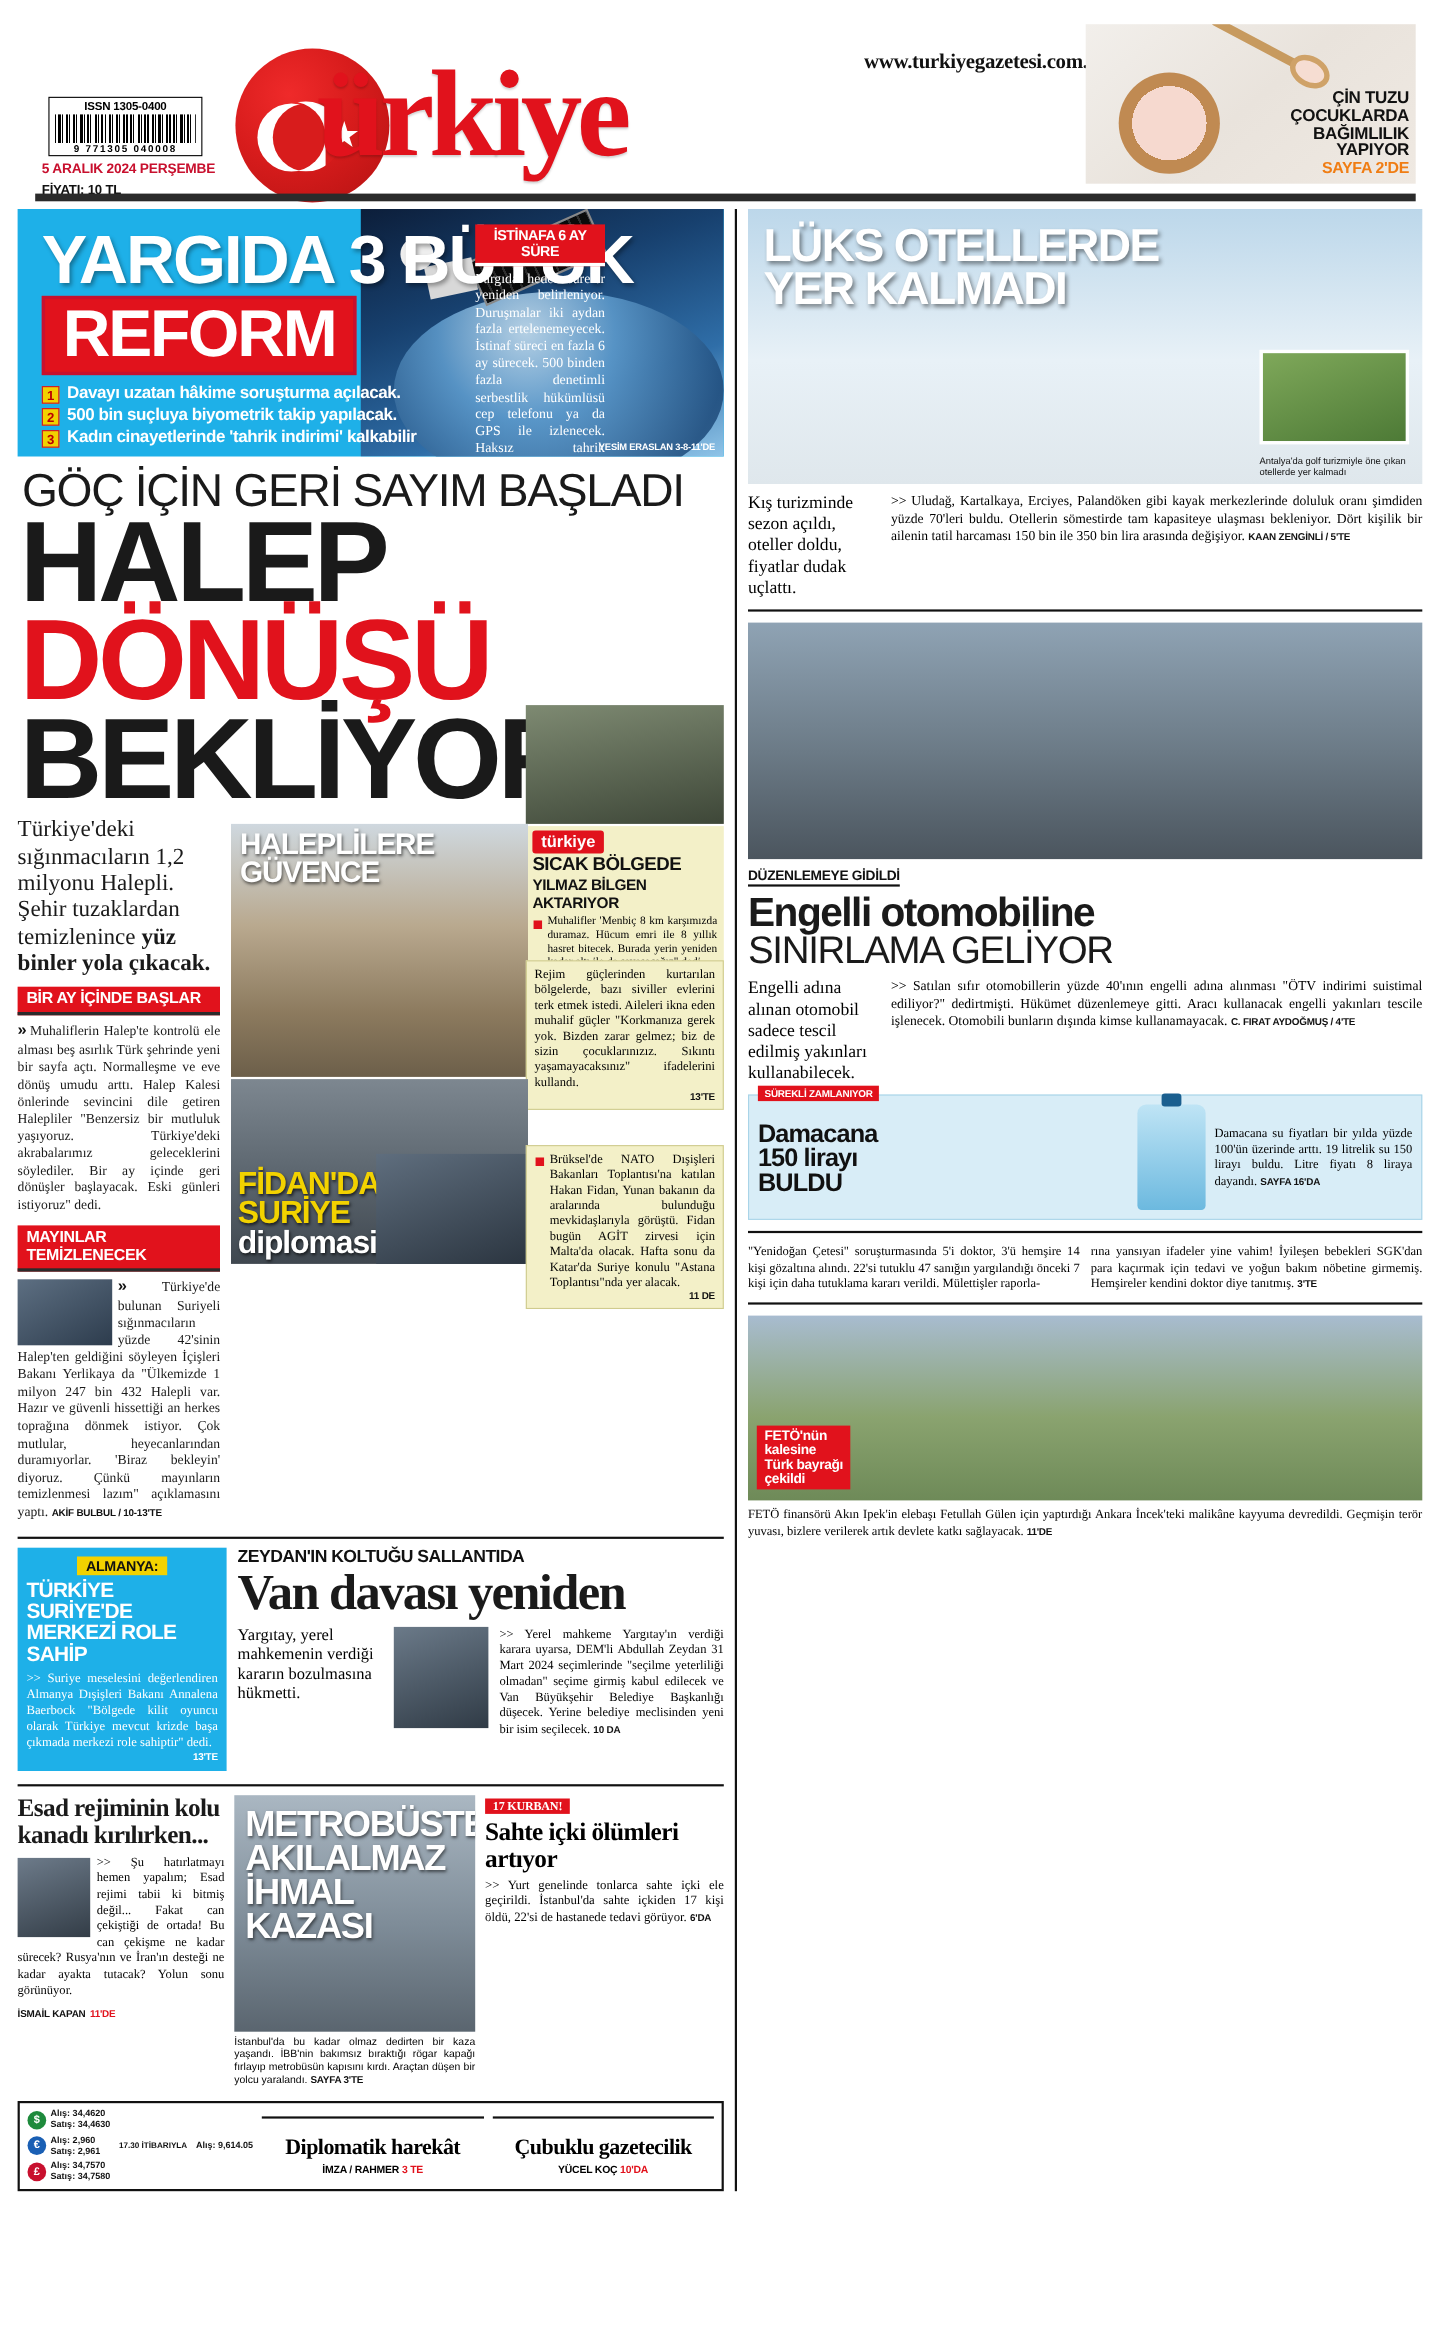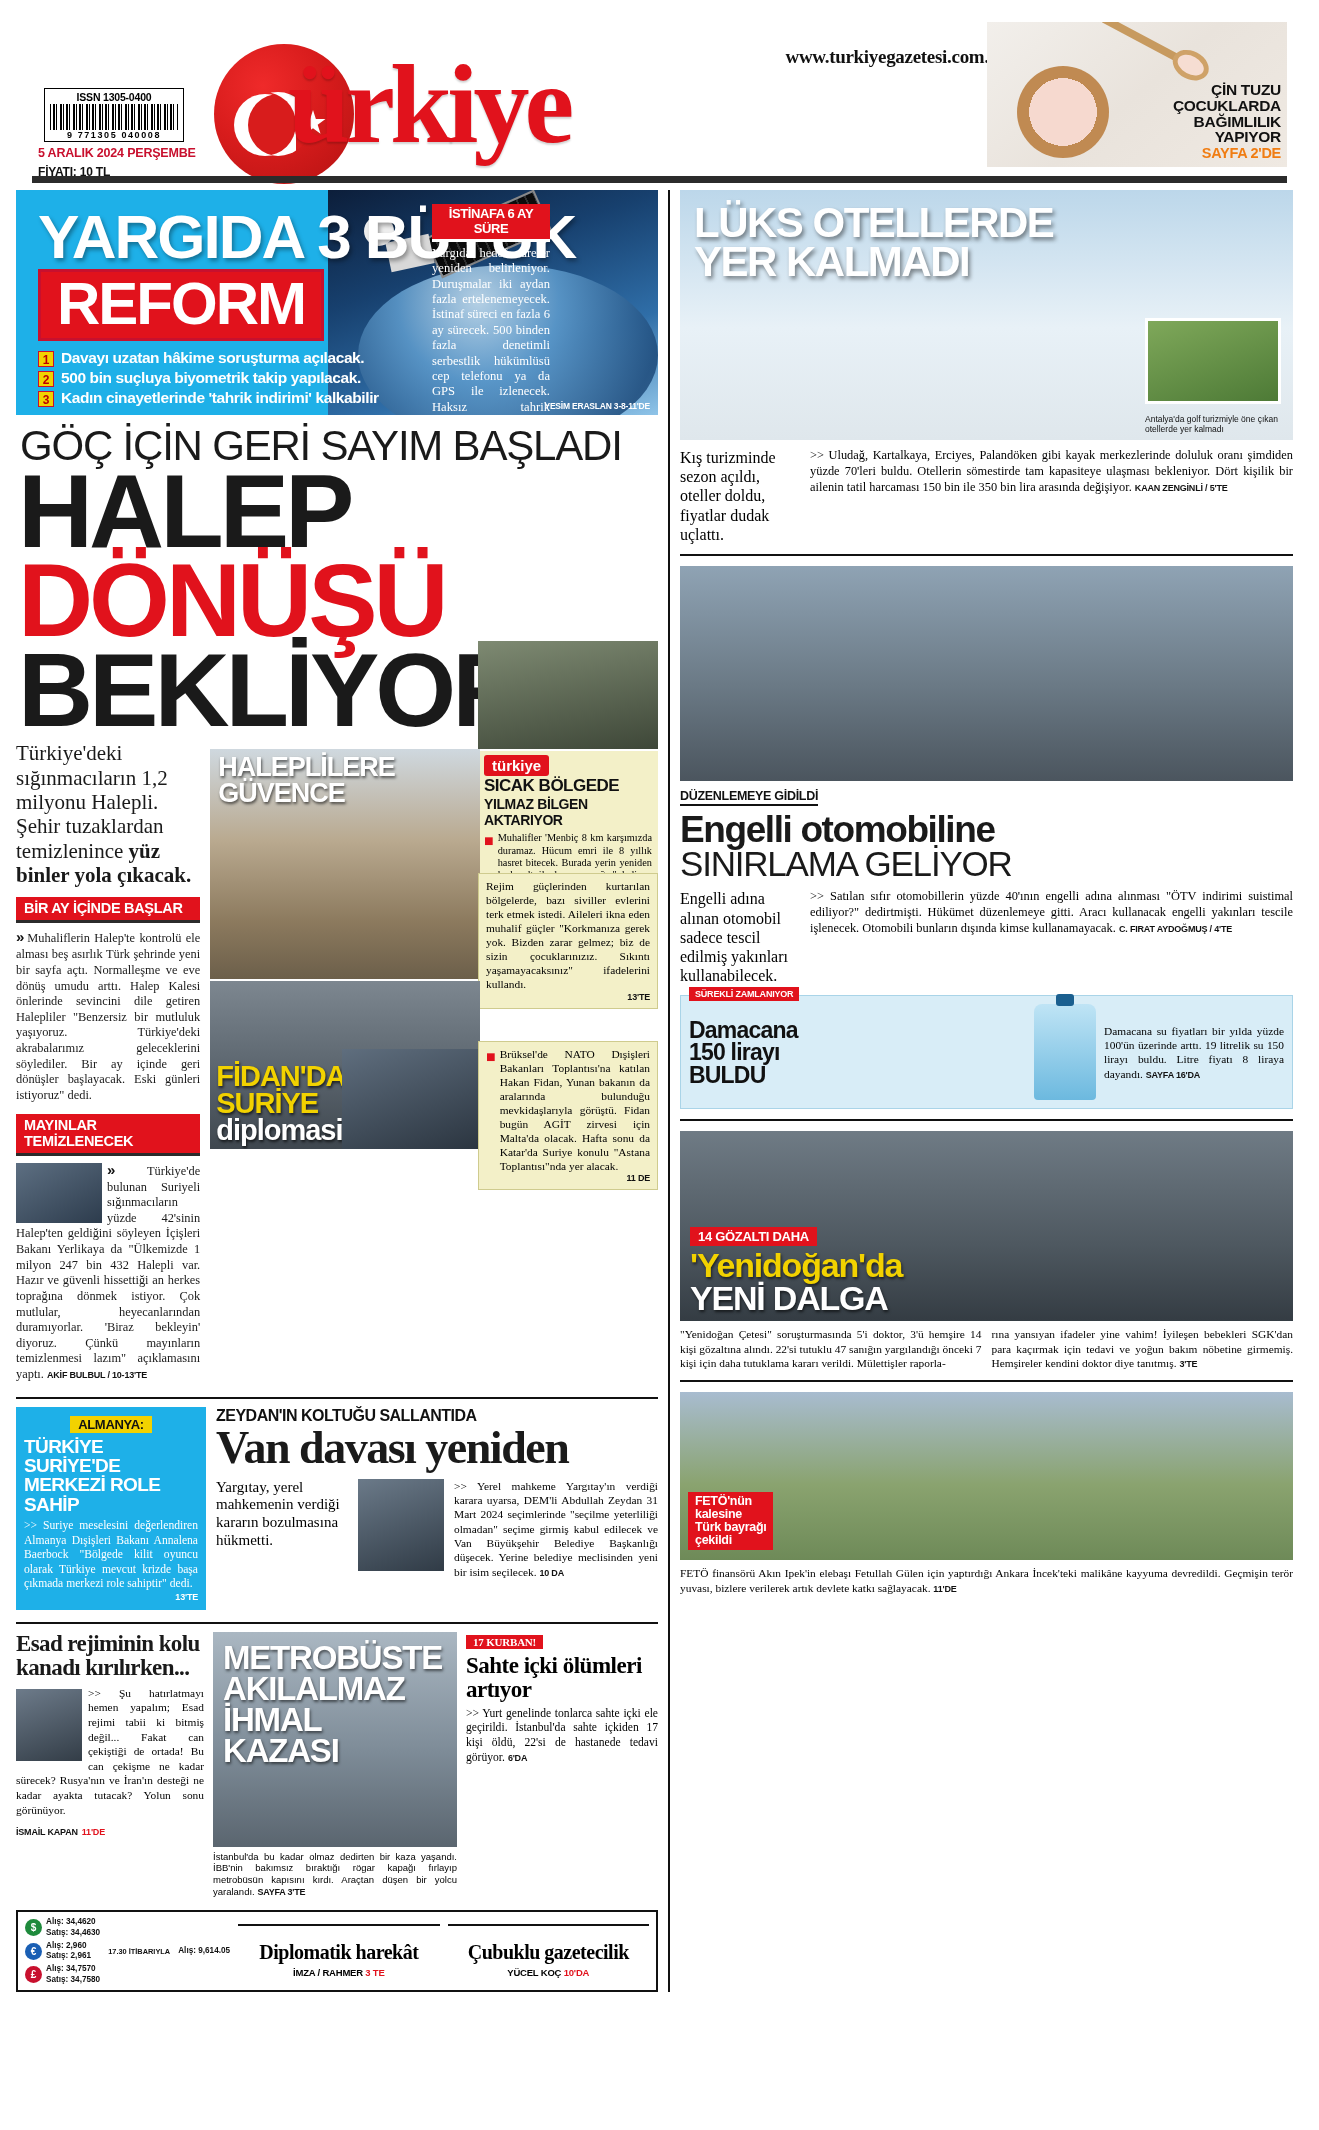--- a/index.html
+++ b/index.html
@@ -428,21 +428,21 @@
           <div style="font-family:'Liberation Serif',serif;font-size:11.4px;line-height:1.28;text-align:justify;margin-top:6px;">
             <span class="esad-photo"></span>
             <span>&gt;&gt; Şu hatırlatmayı hemen yapalım; Esad rejimi tabii ki bitmiş değil... Fakat can çekiştiği de ortada! Bu can çekişme ne kadar sürecek? Rusya'nın ve İran'ın desteği ne kadar ayakta tutacak? Yolun sonu görünüyor.</span>
           </div>
           <div style="margin-top:4px;">
             <span class="credit">İSMAİL KAPAN</span>
             <span class="credit" style="color:#e1121c">11'DE</span>
           </div>
         </div>
 
-        <div style="width:244px;">
+        <div style="width:219px;">
           <div class="metro-photo">
             <div class="metro-title">
               <div>METROBÜSTE</div>
               <div>AKILALMAZ</div>
               <div>İHMAL</div>
               <div>KAZASI</div>
             </div>
           </div>
           <div class="metro-cap">
             <span>İstanbul'da bu kadar olmaz dedirten bir kaza yaşandı. İBB'nin bakımsız bıraktığı rögar kapağı fırlayıp metrobüsün kapısını kırdı. Araçtan düşen bir yolcu yaralandı.</span>
@@ -552,27 +552,20 @@
         </div>
         <div class="bottle"></div>
         <div style="width:180px;font-family:'Liberation Serif',serif;font-size:11.4px;line-height:1.26;text-align:justify;">
           <span>Damacana su fiyatları bir yılda yüzde 100'ün üzerinde arttı. 19 litrelik su 150 lirayı buldu. Litre fiyatı 8 liraya dayandı.</span>
           <span class="credit">SAYFA 16'DA</span>
         </div>
       </div>
 
       <div class="divider"></div>
 
-      <div class="r-photo-police">
-        <span class="yeni-badge">14 GÖZALTI DAHA</span>
-        <div class="yeni-title">
-          <div class="y">'Yenidoğan'da</div>
-          <div>YENİ DALGA</div>
-        </div>
-      </div>
       <div style="display:flex;gap:10px;margin-top:6px;">
         <div style="flex:1;font-family:'Liberation Serif',serif;font-size:11.4px;line-height:1.26;text-align:justify;">"Yenidoğan Çetesi" soruşturmasında 5'i doktor, 3'ü hemşire 14 kişi gözaltına alındı. 22'si tutuklu 47 sanığın yargılandığı önceki 7 kişi için daha tutuklama kararı verildi. Mülettişler raporla-</div>
         <div style="flex:1;font-family:'Liberation Serif',serif;font-size:11.4px;line-height:1.26;text-align:justify;">
           <span>rına yansıyan ifadeler yine vahim! İyileşen bebekleri SGK'dan para kaçırmak için tedavi ve yoğun bakım nöbetine girmemiş. Hemşireler kendini doktor diye tanıtmış.</span>
           <span class="credit">3'TE</span>
         </div>
       </div>
 
       <div class="divider"></div>
 

